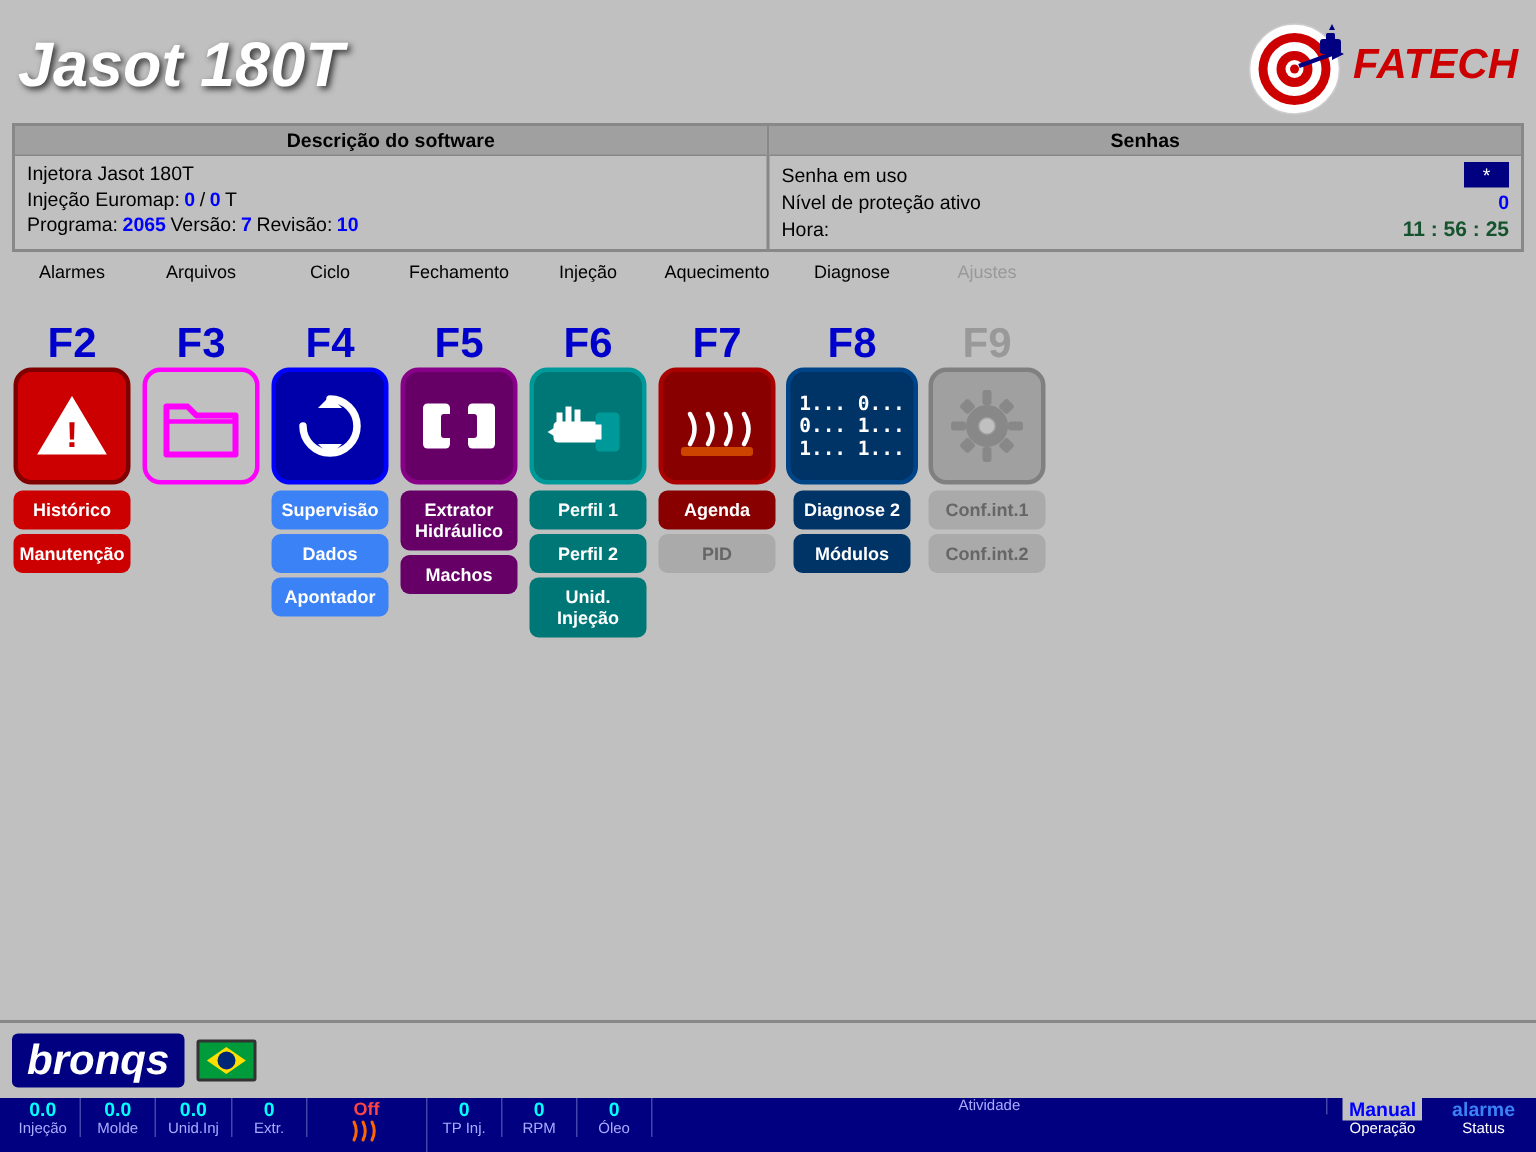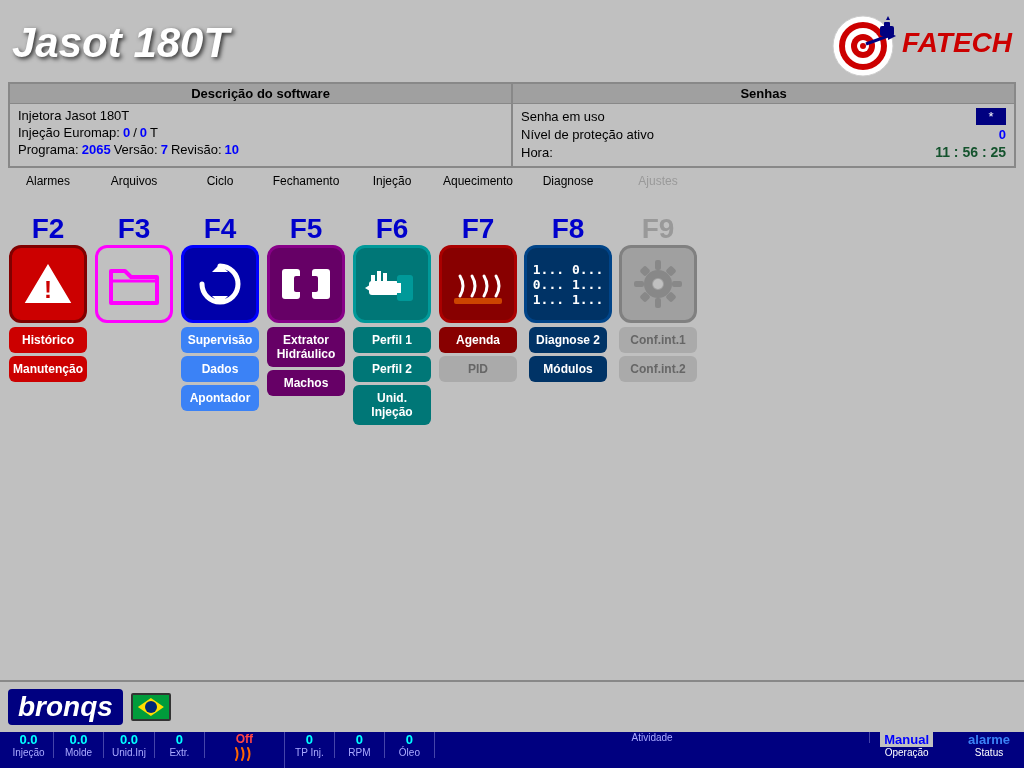--- a/index.html
+++ b/index.html
@@ -303,21 +303,21 @@
     }
     .status-label {
       color: #aaaaff;
       font-size: 10px;
     }
     .status-off { color: #ff4444; font-size: 12px; font-weight: bold; }
 
     .status-right {
       margin-left: auto;
       display: flex;
-      gap: 15px;
+      gap: 0;
     }
     .status-item-right {
       display: flex;
       flex-direction: column;
       align-items: center;
       padding: 0 10px;
     }
     .status-item-right .val { font-size: 13px; font-weight: bold; }
     .status-item-right .lbl { font-size: 10px; }
     .val-manual { color: #0000ff; background: #c0c0c0; padding: 0 4px; font-weight: bold; font-size: 13px; }

